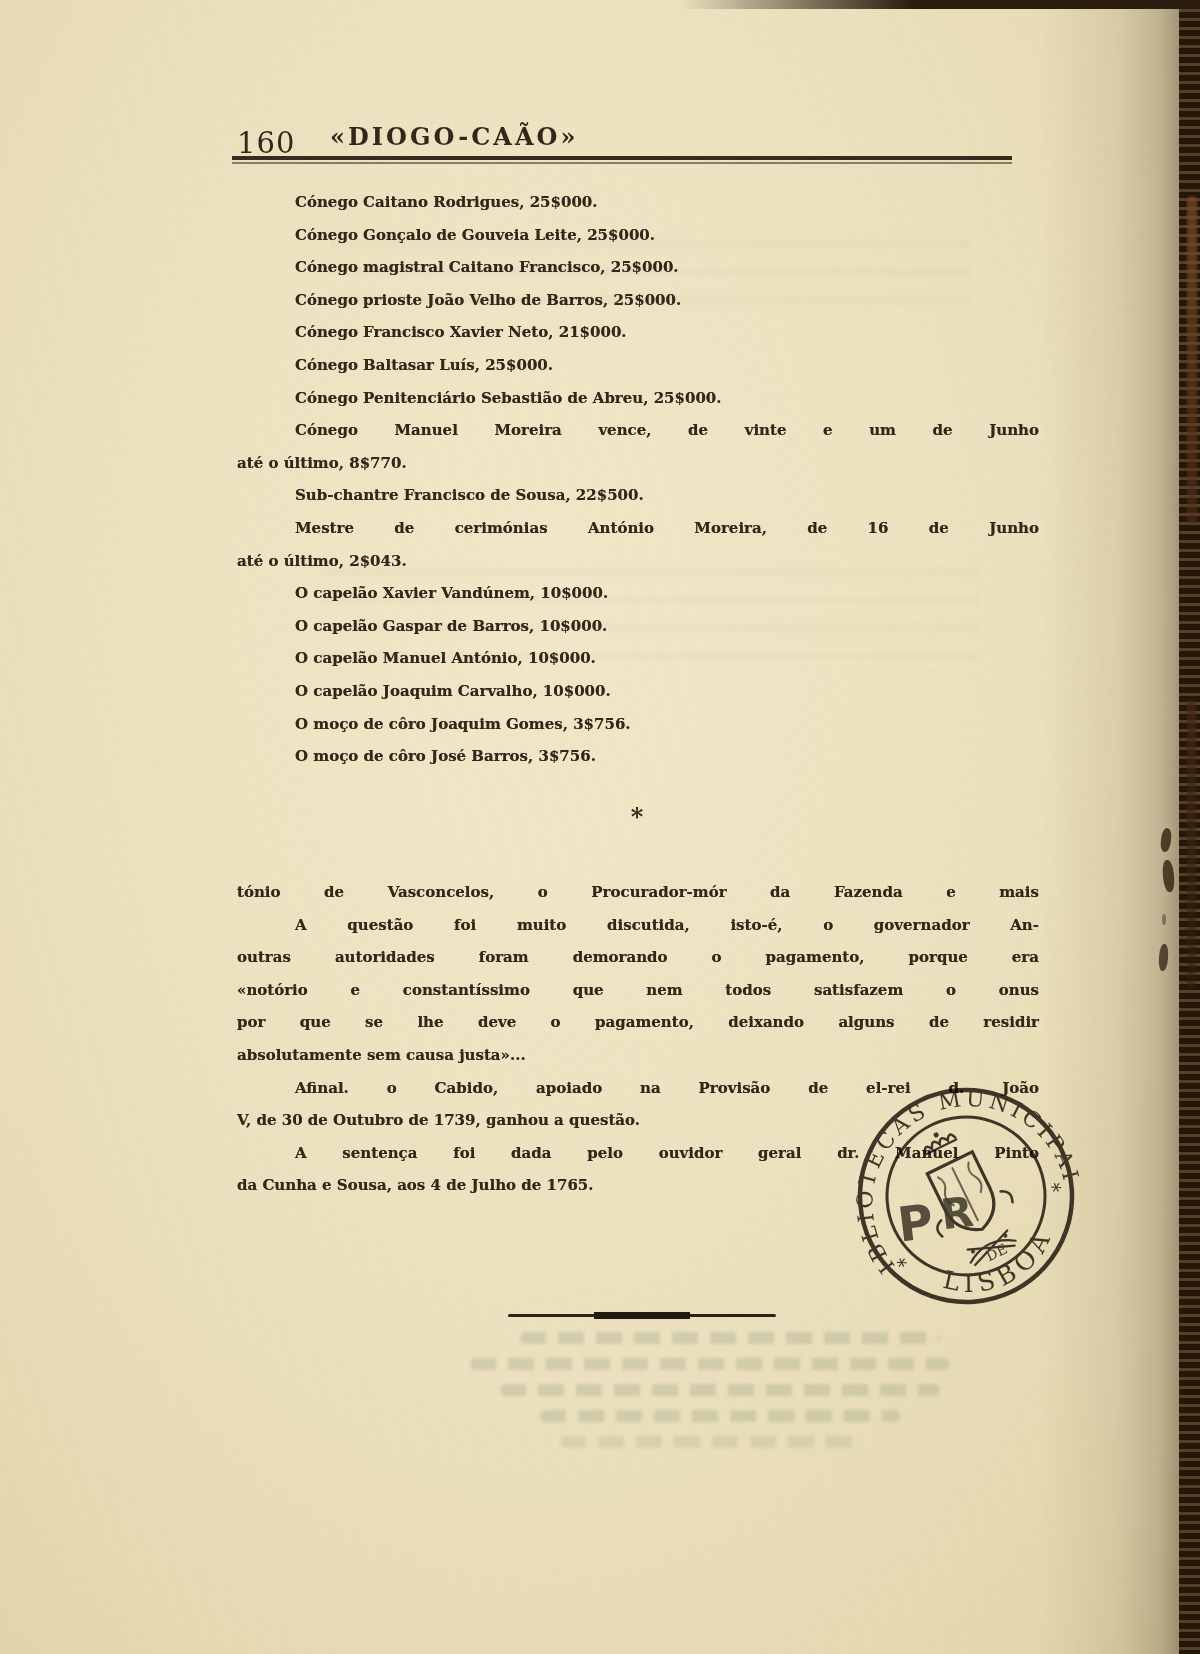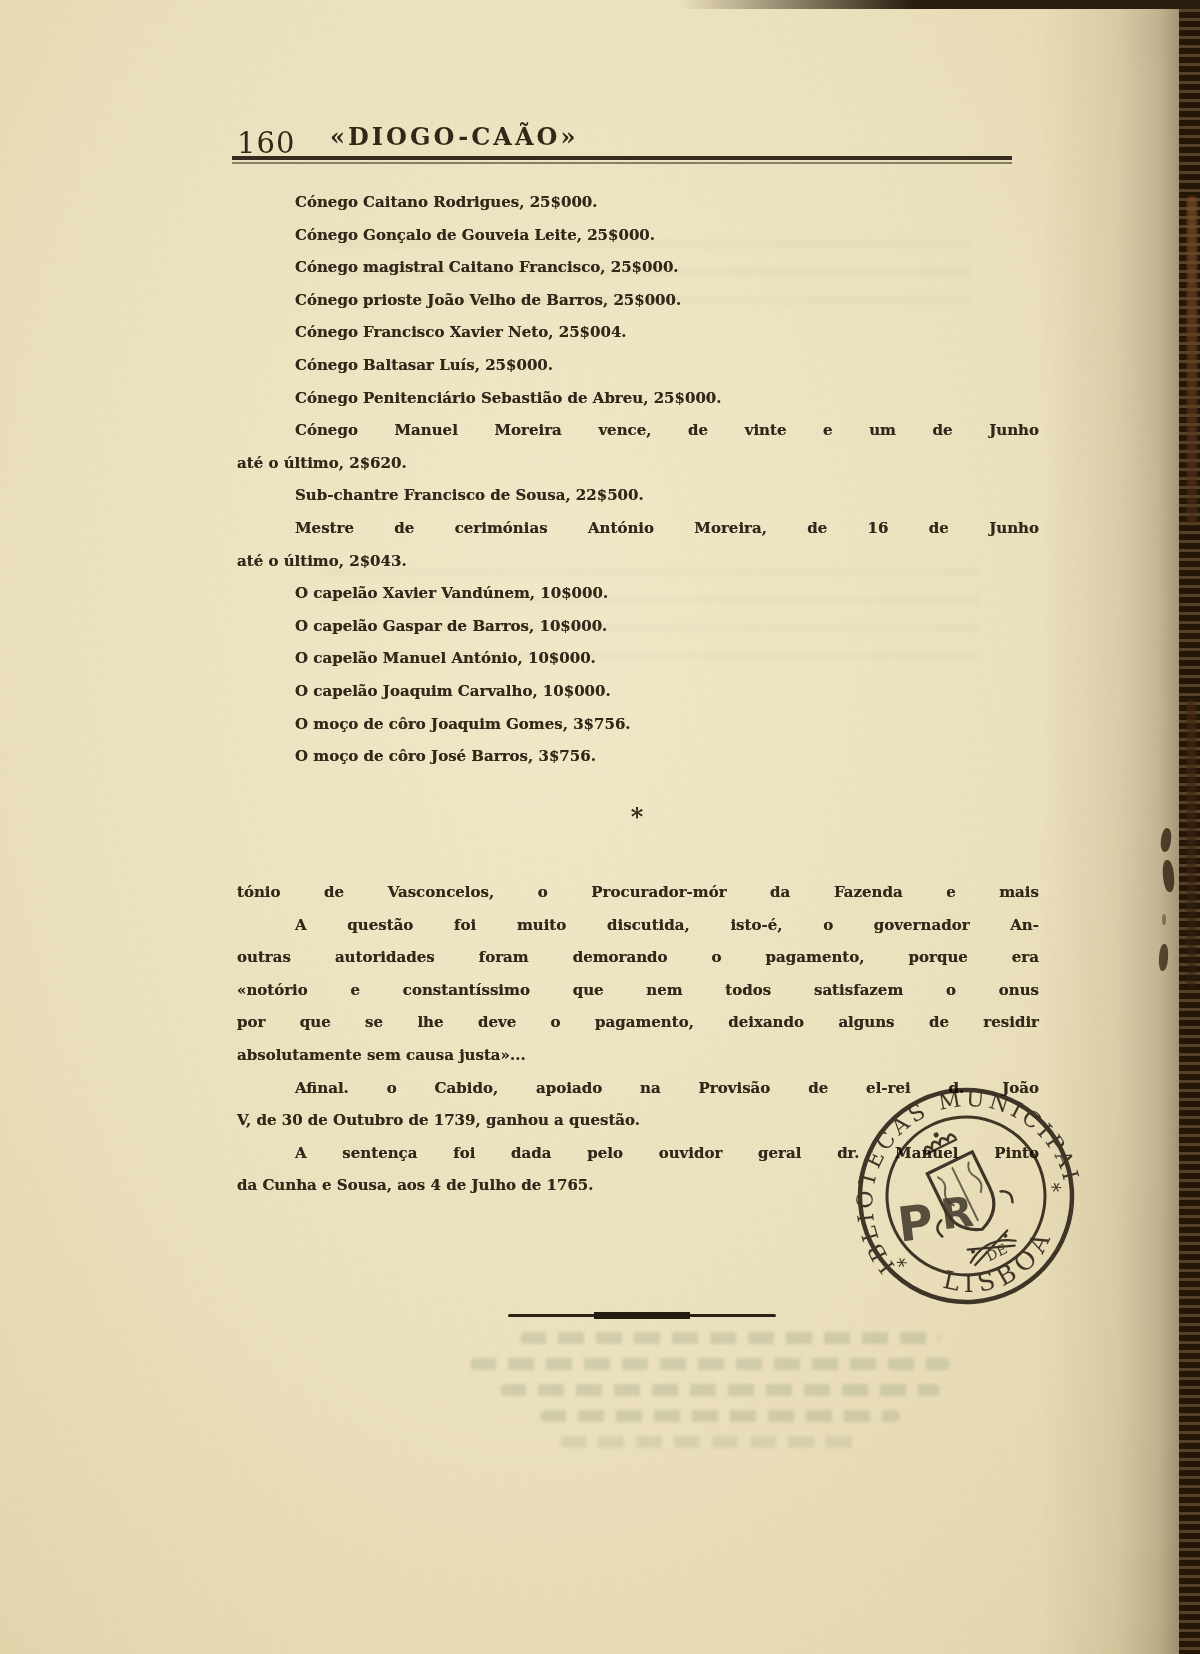--- a/index.html
+++ b/index.html
@@ -78,25 +78,25 @@
   <div class="header-rule"></div>
 
   <div class="ghost g1"></div>
   <div class="ghost g2"></div>
 
   <div class="textblock salary-list">
       <div class="line indent">Cónego Caitano Rodrigues, 25$000.</div>
       <div class="line indent">Cónego Gonçalo de Gouveia Leite, 25$000.</div>
       <div class="line indent">Cónego magistral Caitano Francisco, 25$000.</div>
       <div class="line indent">Cónego prioste João Velho de Barros, 25$000.</div>
-      <div class="line indent">Cónego Francisco Xavier Neto, 25$004.</div>
+      <div class="line indent">Cónego Francisco Xavier Neto, 21$000.</div>
       <div class="line indent">Cónego Baltasar Luís, 25$000.</div>
       <div class="line indent">Cónego Penitenciário Sebastião de Abreu, 25$000.</div>
       <div class="line indent stretch">Cónego Manuel Moreira vence, de vinte e um de Junho</div>
-      <div class="line">até o último, 2$620.</div>
+      <div class="line">até o último, 8$770.</div>
       <div class="line indent">Sub-chantre Francisco de Sousa, 22$500.</div>
       <div class="line indent stretch">Mestre de cerimónias António Moreira, de 16 de Junho</div>
       <div class="line">até o último, 2$043.</div>
       <div class="line indent">O capelão Xavier Vandúnem, 10$000.</div>
       <div class="line indent">O capelão Gaspar de Barros, 10$000.</div>
       <div class="line indent">O capelão Manuel António, 10$000.</div>
       <div class="line indent">O capelão Joaquim Carvalho, 10$000.</div>
       <div class="line indent">O moço de côro Joaquim Gomes, 3$756.</div>
       <div class="line indent">O moço de côro José Barros, 3$756.</div>
     </div>

